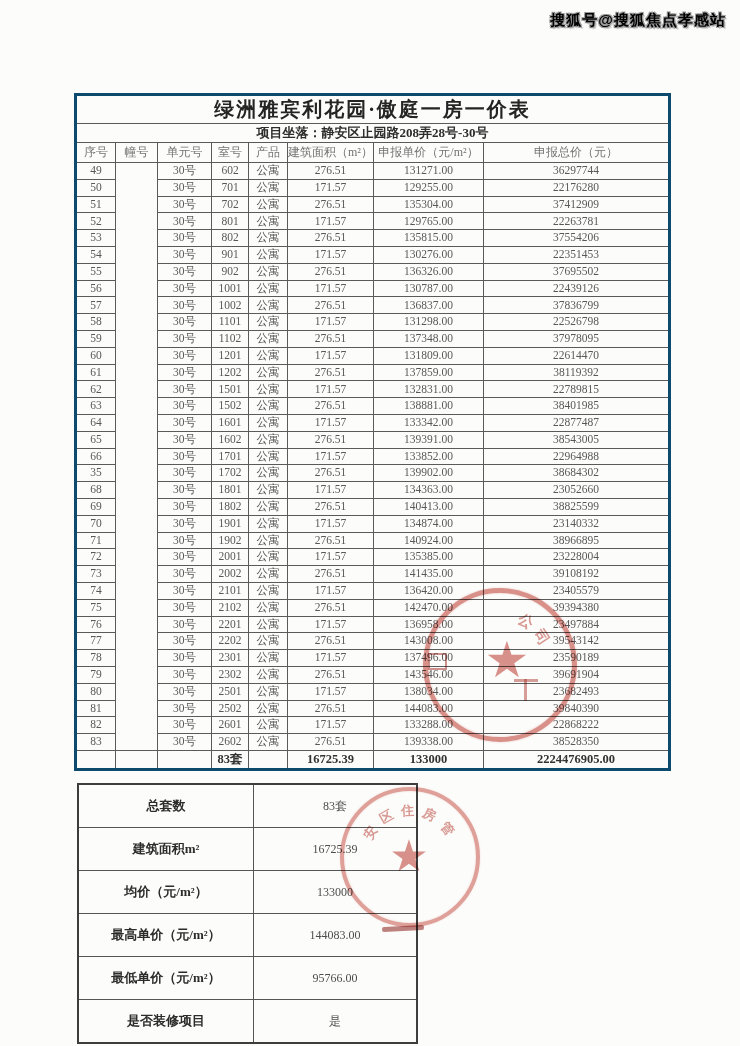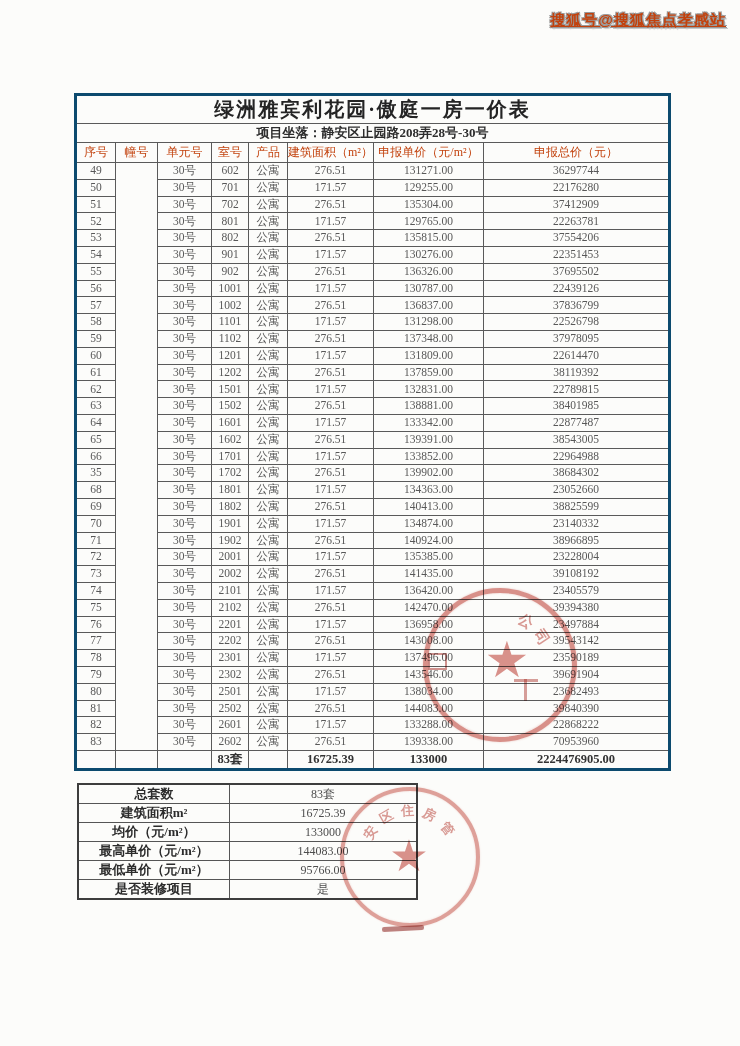--- a/index.html
+++ b/index.html
@@ -4,55 +4,54 @@
 <style>
   html,body{margin:0;padding:0;background:#e9e9e9;}
   .page{
     position:relative;width:740px;height:1046px;margin:0 auto;
     background:#fcfcfa;overflow:hidden;
     font-family:"Liberation Serif","DejaVu Serif",serif;
   }
   
   .wm{
     position:absolute;font-family:"Liberation Sans","DejaVu Sans",sans-serif;
-    font-weight:bold;font-size:15px;letter-spacing:1px;color:#c2410c;
+    font-weight:bold;font-size:15px;letter-spacing:1px;color:#000000;
     text-shadow:-1px -1px 0 #9a9a9a,1px -1px 0 #9a9a9a,-1px 1px 0 #9a9a9a,
                  1px 1px 0 #9a9a9a,2px 2px 1px #c9c9c9;
     white-space:nowrap;
-    text-decoration:underline;
   }
   .wm-top{top:11px;right:14px;}
   .wm-bottom{top:1009px;right:17px;}
 
   
   table{border-collapse:collapse;table-layout:fixed;}
   .price-table{
     position:absolute;left:74px;top:93px;width:594px;
     border:3px solid #0c4a6e;color:#4e4e4e;
   }
   .price-table td,.price-table th{
     border:1px solid #5a5a5a;text-align:center;vertical-align:middle;
     padding:0;overflow:hidden;white-space:nowrap;
   }
   .pt-title{
     height:25px;font-size:20px;font-weight:bold;color:#242424;letter-spacing:2px;
   }
   .pt-subtitle{height:17px;font-size:13px;font-weight:bold;color:#2d2d2d;margin-left:36px;}
-  .pt-head th{height:19px;font-size:12px;font-weight:normal;color:#c2410c;}
+  .pt-head th{height:19px;font-size:12px;font-weight:normal;color:#737373;}
   .price-table tbody td{height:15.8px;font-size:11.5px;line-height:1;color:#585858;}
   .pt-total td{height:17px;font-size:12.5px;font-weight:bold;color:#333;}
 
   
   .summary-table{
     position:absolute;left:77px;top:783px;width:341px;
     border:2px solid #3d3d3d;color:#444;
   }
   .summary-table th,.summary-table td{
     border:1px solid #555;text-align:center;vertical-align:middle;
-    padding:0;height:16.9px;white-space:nowrap;
+    padding:12px;height:16.9px;white-space:nowrap;
   }
   .summary-table th{font-size:13px;font-weight:bold;color:#2c2c2c;width:150px;}
   .summary-table td{font-size:12px;color:#4c4c4c;}
 
   
   .seal{
     position:absolute;border-radius:50%;mix-blend-mode:multiply;
     pointer-events:none;
   }
   .seal-1{
@@ -437,21 +436,21 @@
           <td>133288.00</td>
           <td>22868222</td>
         </tr>
         <tr>
           <td>83</td>
           <td>30号</td>
           <td>2602</td>
           <td>公寓</td>
           <td>276.51</td>
           <td>139338.00</td>
-          <td>70953960</td>
+          <td>38528350</td>
         </tr>
       </tbody>
     <tfoot>
       <tr class="pt-total">
         <td></td>
         <td></td>
         <td></td>
         <td>83套</td>
         <td></td>
         <td>16725.39</td>

